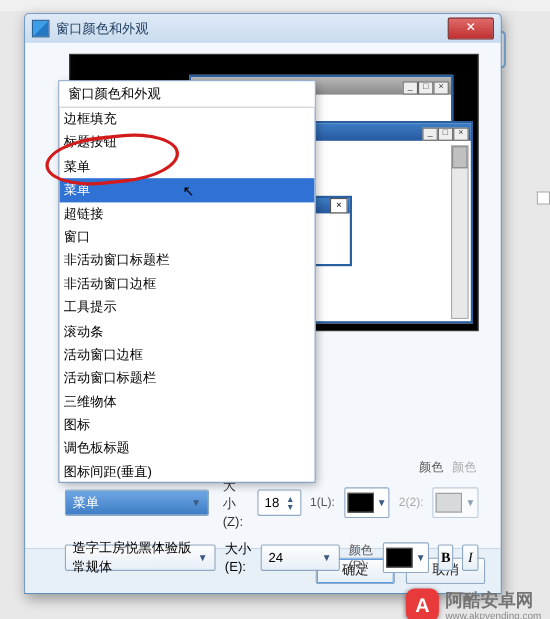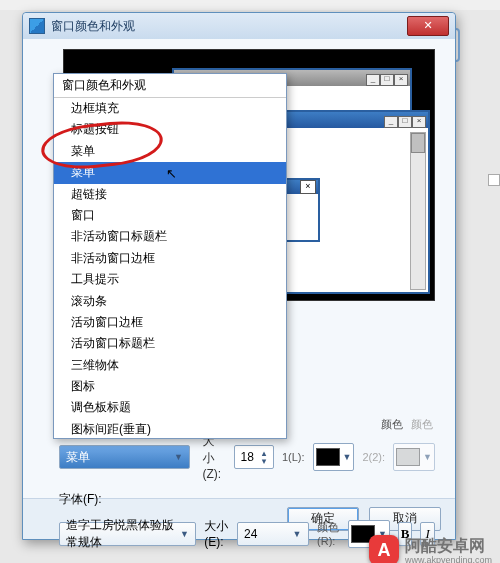--- a/index.html
+++ b/index.html
@@ -168,21 +168,21 @@
   padding: 3px 8px;
   border-bottom: 1px solid #ccc;
   background: #fff;
   color: #000;
 }
 .combo-list {
   max-height: 340px;
   overflow: hidden;
 }
 .combo-item {
-  padding: 2px 17px;
+  padding: 2px 4px;
   color: #000;
   cursor: pointer;
   line-height: 1.45;
 }
 .combo-item.highlight {
   background: #2f72d4;
   color: #fff;
 }
 .cursor-arrow {
   position: absolute;
@@ -402,23 +402,20 @@
             <span class="sw" style="background:#000"></span>
               <span class="arrow">▼</span>
           </div>
           <span style="font-size:11px;color:#aaa">2(2):</span>
           <div class="color-swatch" style="opacity:.55">
             <span class="sw" style="background:#c0c0c0"></span>
               <span class="arrow">▼</span>
           </div>
         </div>
 
-        <div class="row row2">
-          <span class="lbl2">字体(F):</span>
-        </div>
         <div class="row">
           <div class="combo wide">
             <span class="val">造字工房悦黑体验版常规体</span>
             <span class="arrow">▼</span>
           </div>
           <span style="width:auto">大小(E):</span>
           <div class="combo" style="width:52px">
             <span class="val">24</span>
             <span class="arrow">▼</span>
           </div>

